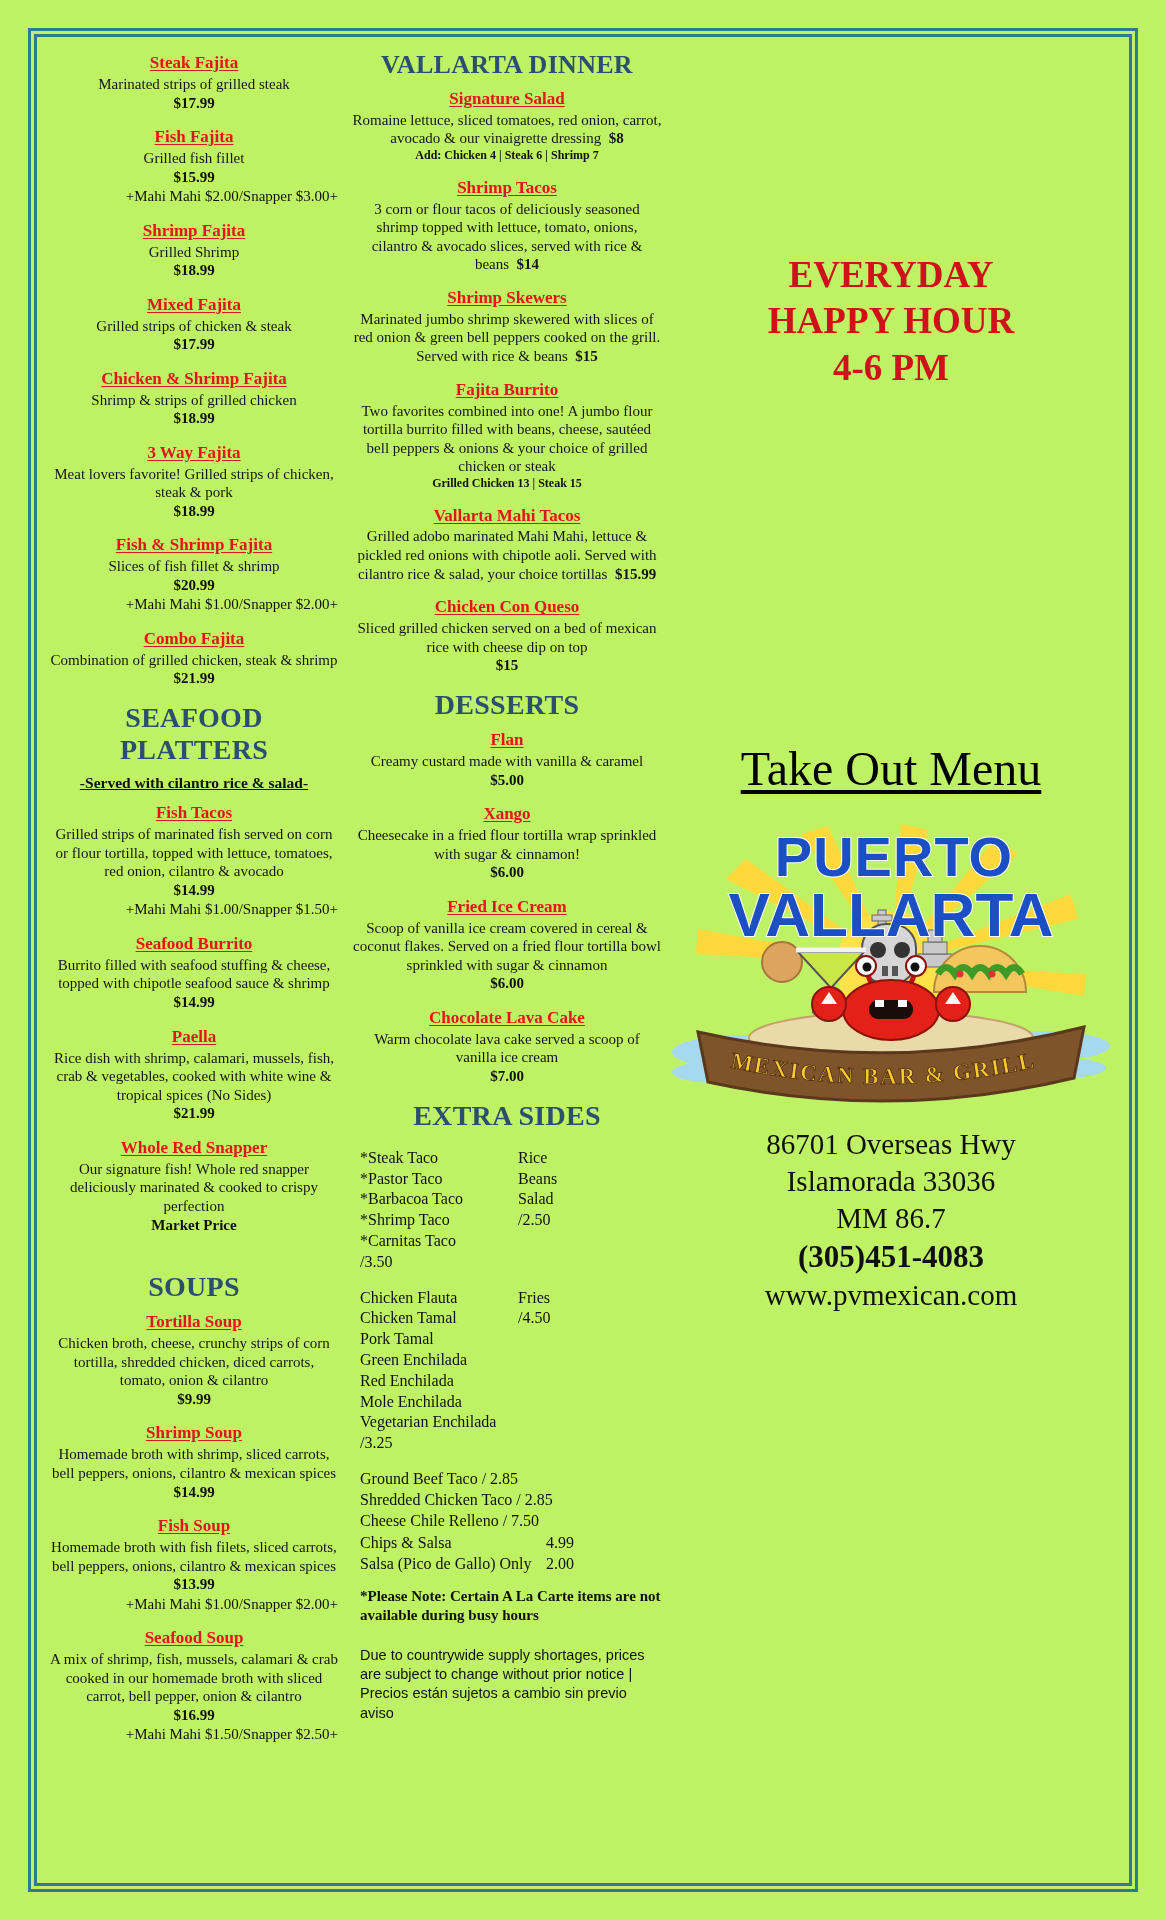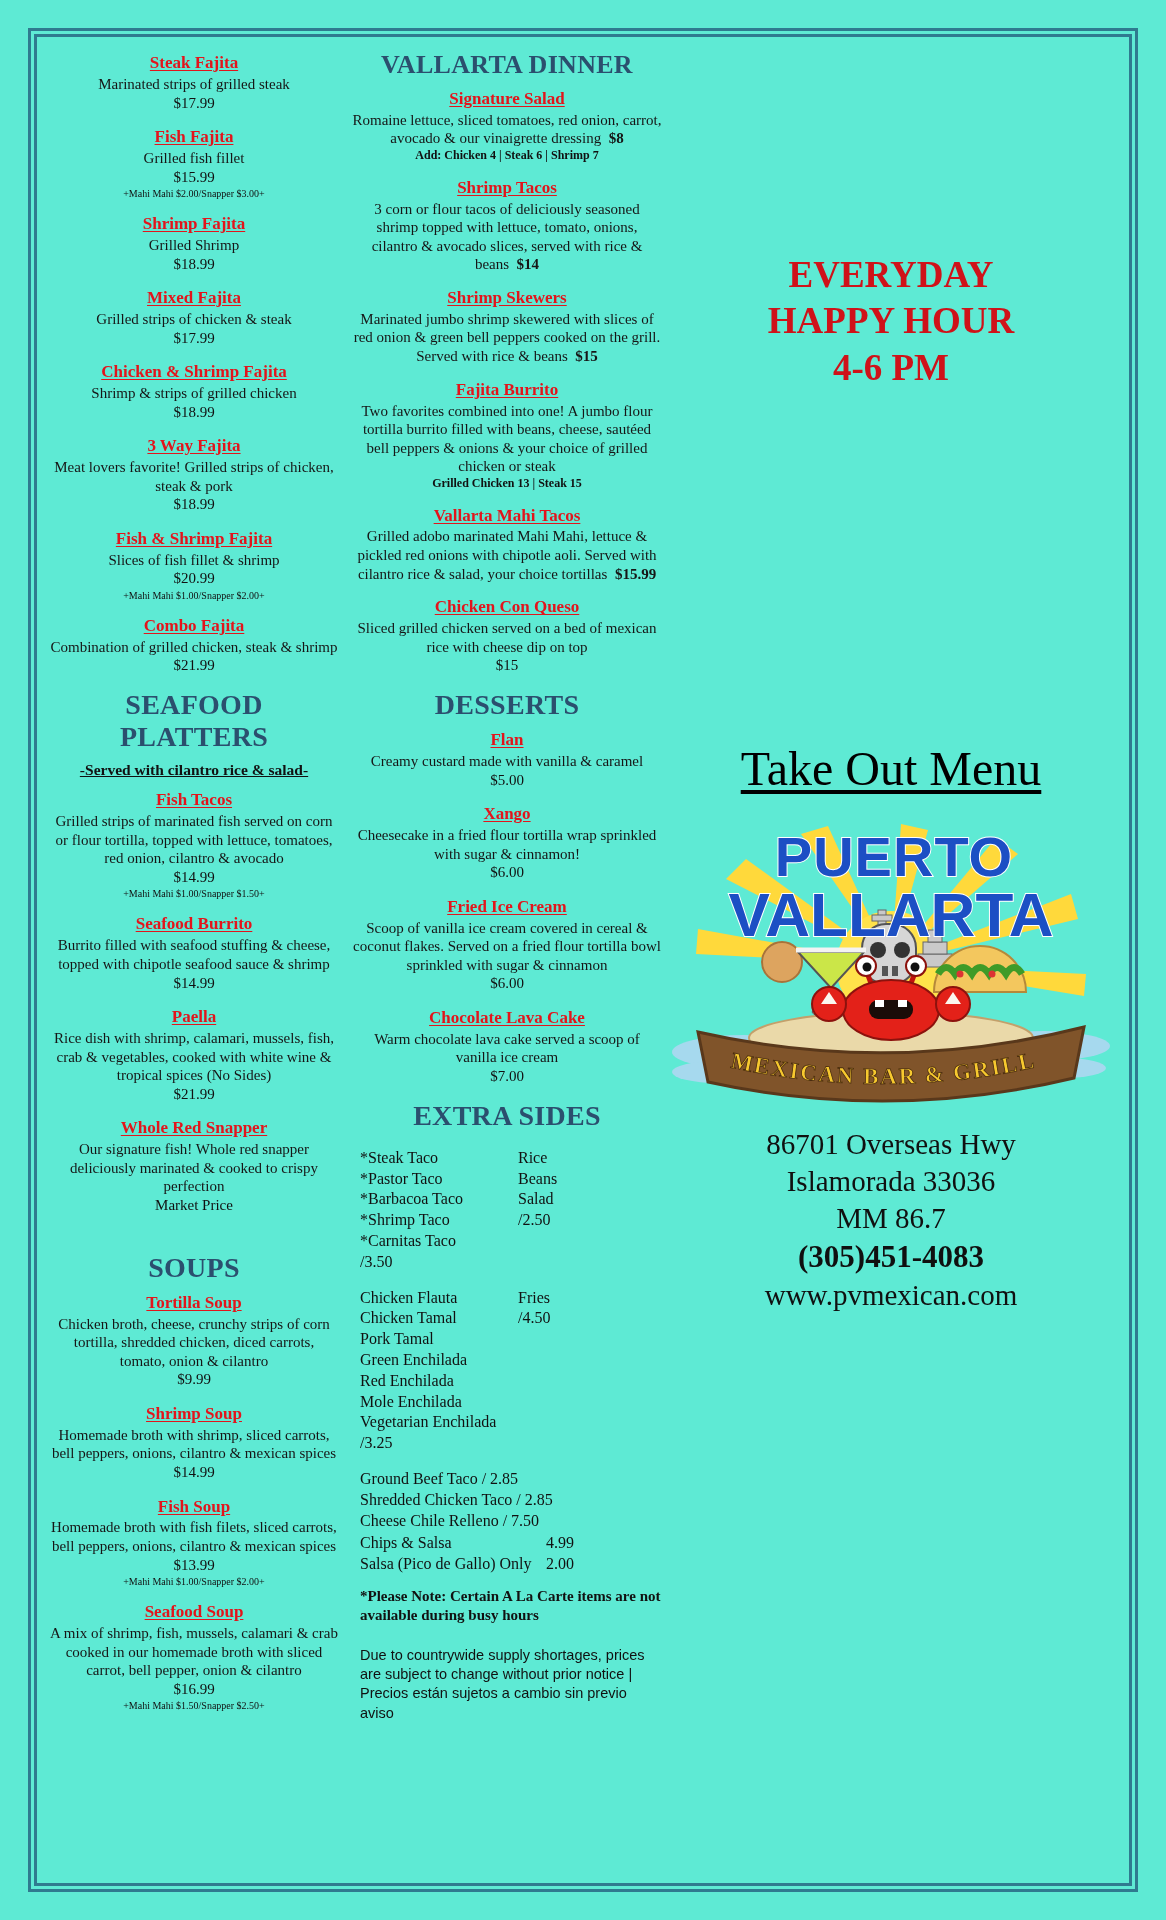--- a/index.html
+++ b/index.html
@@ -1,34 +1,34 @@
 <!DOCTYPE html>
 <html><head>
 <meta charset="utf-8">
 <style>
   html,body{margin:0;padding:0;background:#ffffff;}
   .page{
-    position:relative;width:1166px;height:1920px;background:#5eead4;
+    position:relative;width:1166px;height:1920px;background:#bef264;
     font-family:"Liberation Serif",serif;color:#111;overflow:hidden;
   }
   .frame{position:absolute;inset:28px;border:3px solid #2f7a8f;pointer-events:none;}
   .frame::after{content:"";position:absolute;inset:3px;border:3px solid #2f7a8f;}
 
   .col{position:absolute;text-align:center;}
   .col-left{left:50px;top:52px;width:288px;}
   .col-mid{left:352px;top:50px;width:310px;}
   .col-right{left:660px;top:52px;width:462px;}
 
   .menu-item{margin-bottom:13px;}
   .item-name{font-size:17px;font-weight:bold;color:#e3141b;text-decoration:underline;text-underline-offset:2px;line-height:1.35;}
   .item-desc{font-size:15px;line-height:1.24;color:#161616;}
   .item-desc b{font-weight:bold;}
-  .item-price{font-size:15px;font-weight:normal;line-height:1.3;}
+  .item-price{font-size:15px;font-weight:bold;line-height:1.3;}
   .item-bold-note{font-size:12px;font-weight:bold;line-height:1.3;}
-  .item-note{font-size:10px;line-height:1.3;}
+  .item-note{font-size:15px;line-height:1.3;text-align:right;}
 
   .section-title{color:#2b4f6e;font-size:28px;font-weight:bold;margin:12px 0 8px;letter-spacing:.3px;line-height:1.15;}
   .dinner-title{margin-top:0;font-size:26px;}
   .section-subtitle{font-size:15.5px;font-weight:bold;margin:0 0 10px;text-decoration:underline;}
   .soups-title{margin-top:36px;}
   .sides-title{margin-bottom:12px;}
 
   .sides{ text-align:left;padding-left:8px;margin-top:16px; }
   .sides-grid{display:grid;grid-template-columns:158px 1fr;margin-bottom:15px;}
   .plain-line{font-size:16px;line-height:1.3;}

